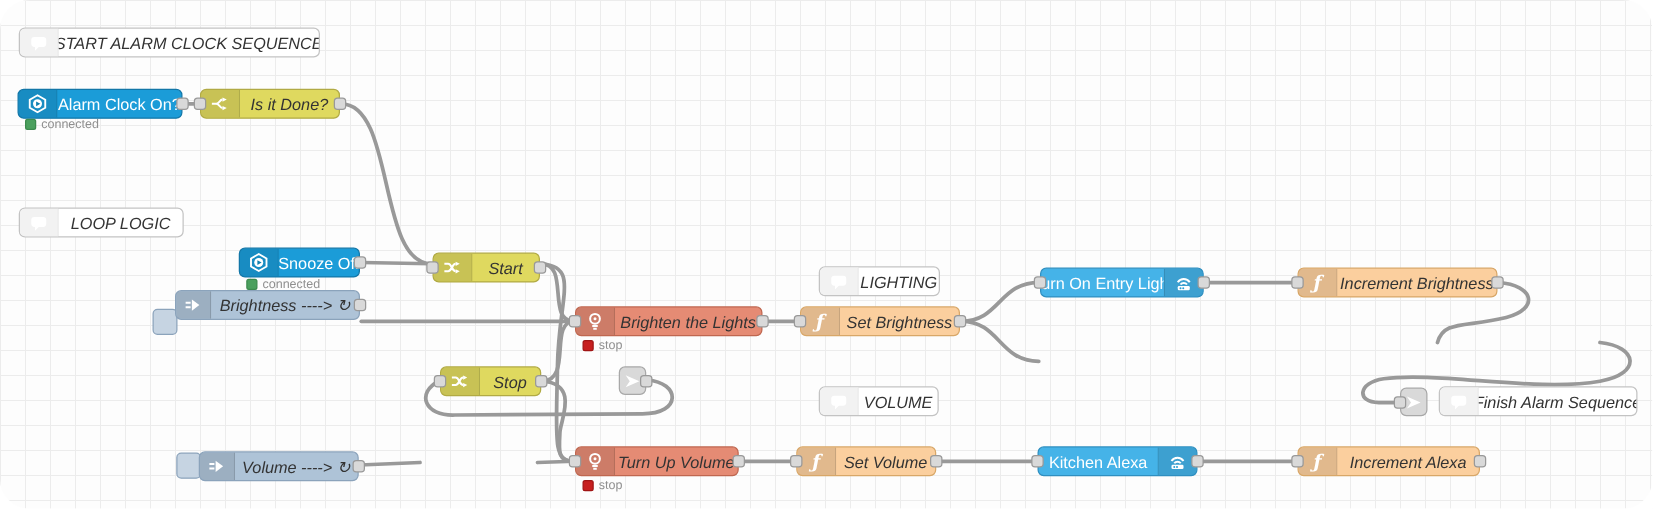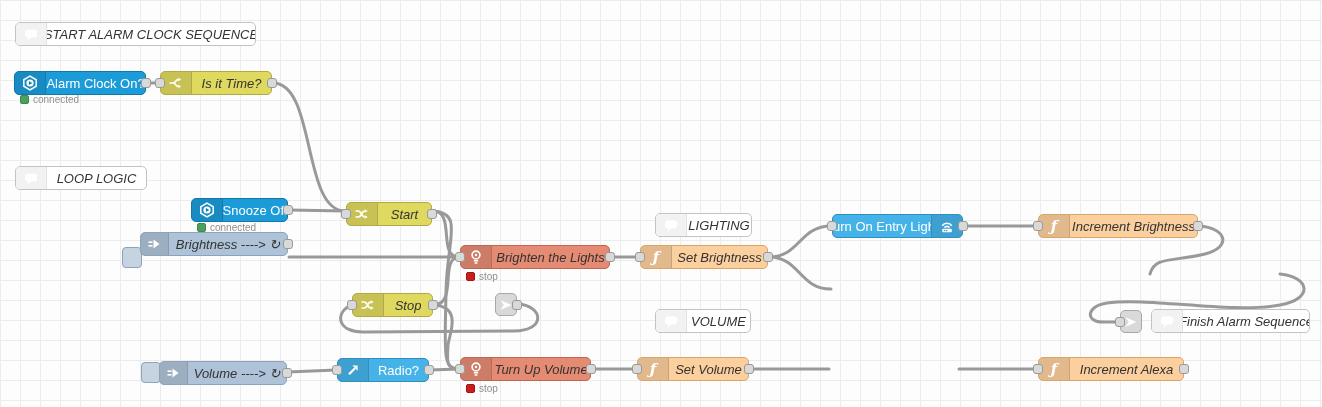--- a/index.html
+++ b/index.html
@@ -3,20 +3,21 @@
 <meta charset="utf-8">
 <style>
   html,body{margin:0;padding:0;background:#fff;}
   #canvas{
     position:relative;width:1322px;height:407px;overflow:hidden;
     font-family:"Liberation Sans",sans-serif;
     background-color:#fdfdfd;
     background-image:linear-gradient(#ececec 1px,transparent 1px),
                      linear-gradient(90deg,#ececec 1px,transparent 1px);
     background-size:20px 20px;
+    border-radius:24px;
   }
   .wires{position:absolute;left:0;top:0;z-index:1;}
   .wires path{stroke:#999;stroke-width:3;fill:none;stroke-linecap:round;}
   .node{
     position:absolute;z-index:2;height:24px;box-sizing:border-box;
     border-radius:5px;border:1px solid;display:flex;align-items:stretch;
     font-size:13px;color:#333;white-space:nowrap;
   }
   .node .label{flex:1;display:flex;align-items:center;justify-content:center;padding:0 6px;overflow:hidden;}
   .it{font-style:italic;}
@@ -161,21 +162,21 @@
   </div>
 
   <div class="node yellow" style="left:160px;top:71px;width:112px">
     <span class="icon-box">
         <svg width="16" height="16" viewBox="0 0 16 16">
           <path d="M1.5,8 H5 C7.8,8 7.6,4.6 10,4.6 M5,8 C7.8,8 7.6,11.4 10,11.4" fill="none" stroke="#fff" stroke-width="1.7"></path>
           <polygon points="10,2.9 13.4,4.6 10,6.3" fill="#fff"></polygon>
           <polygon points="10,9.7 13.4,11.4 10,13.1" fill="#fff"></polygon>
         </svg>
       </span>
-    <span class="label it">Is it Time?</span>
+    <span class="label it">Is it Done?</span>
     <span class="port in"></span>
     <span class="port out"></span>
   </div>
 
 
   <div class="node yellow" style="left:346px;top:202px;width:86px">
     <span class="icon-box">
         <svg width="16" height="16" viewBox="0 0 16 16">
           <path d="M1.5,5 H4.5 C7.5,5 7.5,11 10.5,11 M1.5,11 H4.5 C7.5,11 7.5,5 10.5,5" fill="none" stroke="#fff" stroke-width="1.7"></path>
           <polygon points="10.5,3.3 13.8,5 10.5,6.7" fill="#fff"></polygon>
@@ -305,32 +306,35 @@
           <rect x="3.2" y="10.8" width="9.6" height="3.4" rx="1" fill="#fff"></rect>
           <circle cx="5.4" cy="12.5" r="0.8" fill="#2a9fd4"></circle>
           <circle cx="7.6" cy="12.5" r="0.8" fill="#2a9fd4"></circle>
         </svg>
       </span>
     <span class="port in"></span>
     <span class="port out"></span>
   </div>
 
 
-
-  <div class="node svc" style="left:337px;top:358px;width:92px">
-    <span class="icon-box">
-        <svg width="16" height="16" viewBox="0 0 16 16">
-          <path d="M4,12.2 L10,6.2" stroke="#fff" stroke-width="2.2" fill="none"></path>
-          <polygon points="7.4,3.6 12.6,3.6 12.6,8.8" fill="#fff"></polygon>
-        </svg>
-      </span>
-    <span class="label">Radio?</span>
-    <span class="port in"></span>
-    <span class="port out"></span>
-  </div>
+  <div class="node svc" style="left:830px;top:357px;width:128px">
+    <span class="label">Kitchen Alexa</span>
+    <span class="icon-box right">
+        <svg width="16" height="16" viewBox="0 0 16 16">
+          <path d="M3.2,7.8 A5.8,5.8 0 0 1 12.8,7.8" fill="none" stroke="#fff" stroke-width="1.6"></path>
+          <path d="M5.4,9.6 A3.3,3.3 0 0 1 10.6,9.6" fill="none" stroke="#fff" stroke-width="1.6"></path>
+          <rect x="3.2" y="10.8" width="9.6" height="3.4" rx="1" fill="#fff"></rect>
+          <circle cx="5.4" cy="12.5" r="0.8" fill="#2a9fd4"></circle>
+          <circle cx="7.6" cy="12.5" r="0.8" fill="#2a9fd4"></circle>
+        </svg>
+      </span>
+    <span class="port in"></span>
+    <span class="port out"></span>
+  </div>
+
 
   <div class="node linknode" style="left:495px;top:293px">
     <span class="icon-box">
         <svg width="16" height="16" viewBox="0 0 16 16">
           <path d="M2.5,3.2 L13.5,8 L2.5,12.8 L5.8,8 Z" fill="#fff"></path>
         </svg>
       </span>
     <span class="port out"></span>
   </div>
 

